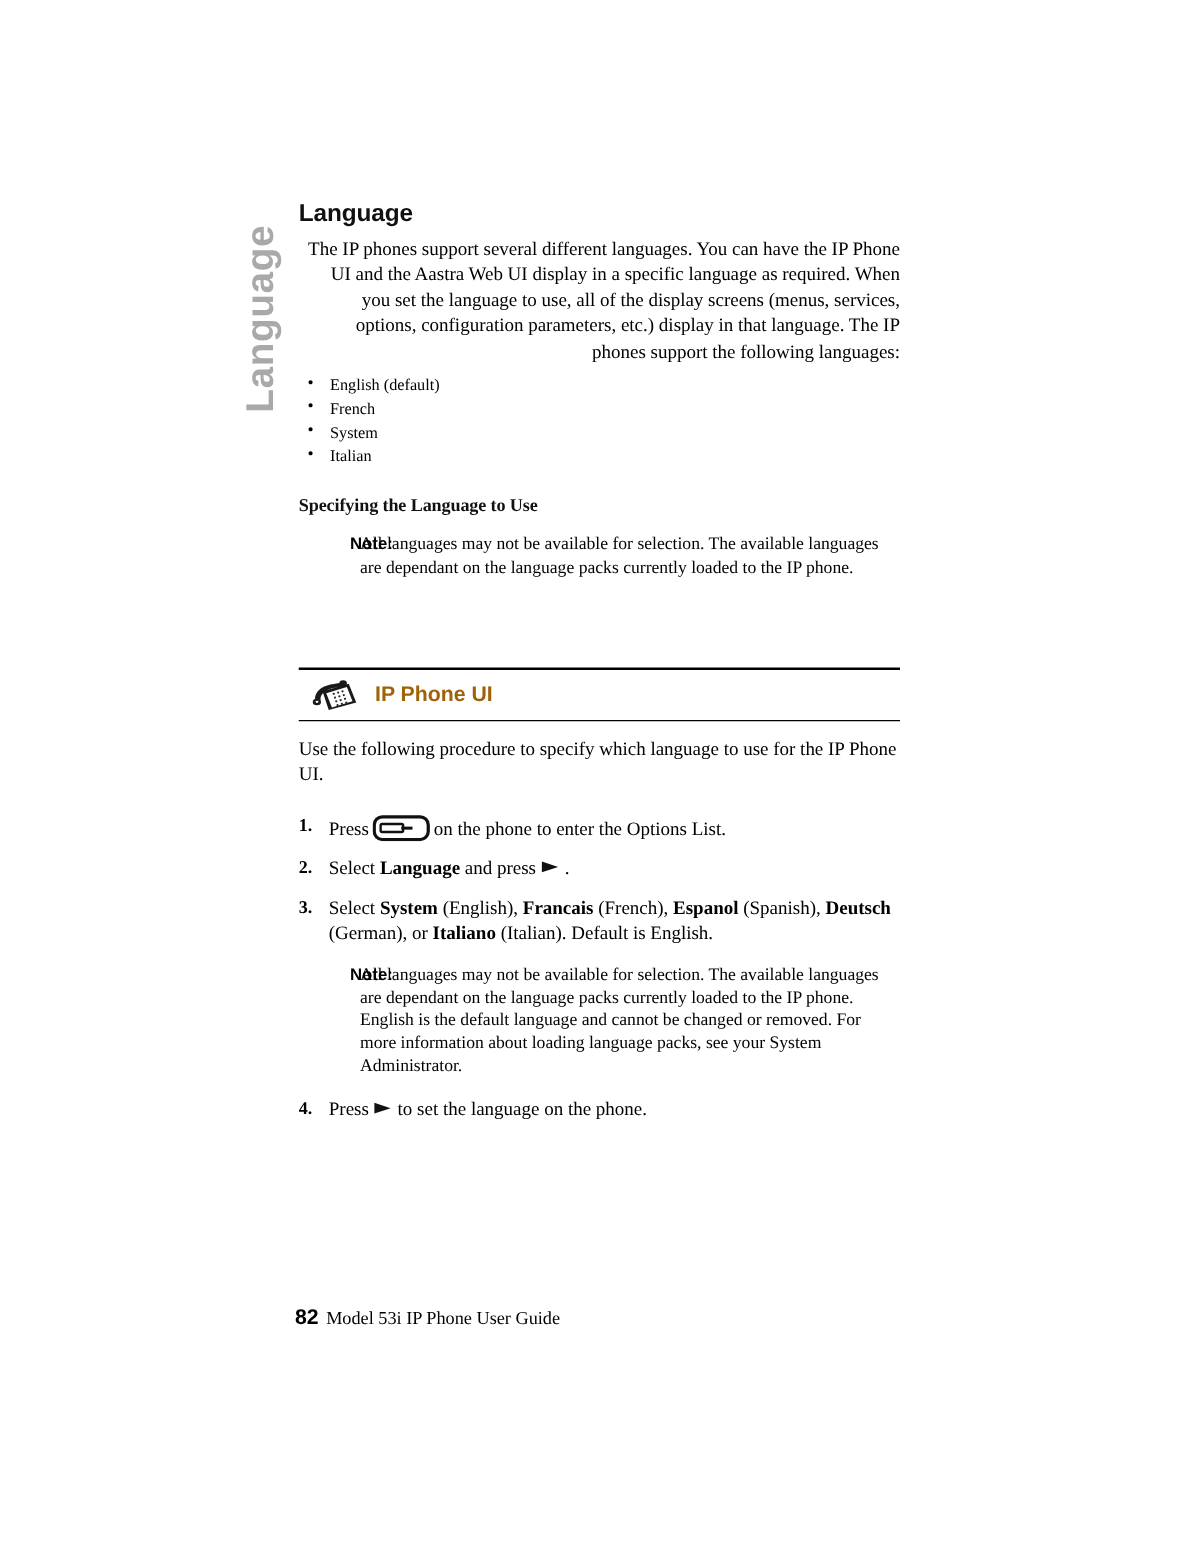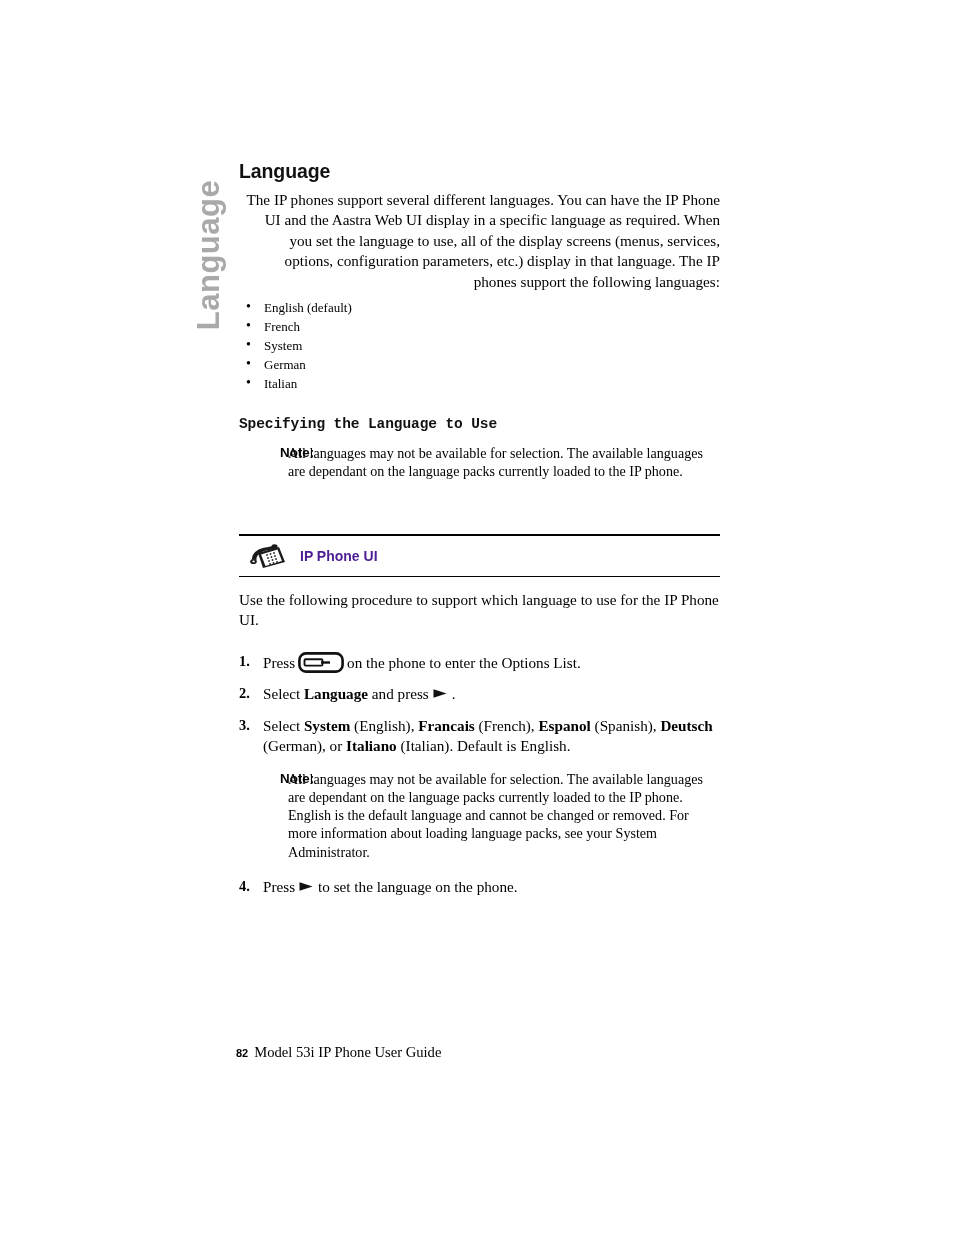--- a/index.html
+++ b/index.html
@@ -55,21 +55,21 @@
   h1.title {
     font-family: "Liberation Sans", "DejaVu Sans", sans-serif;
     font-weight: bold;
     font-size: 19.5px;
     margin: 0 0 7px 0;
     letter-spacing: -0.1px;
     color: #111111;
   }
 
   h2.subtitle {
-    font-family: Liberation Mono, monospace;
+    font-family: Liberation Serif, serif;
     font-weight: bold;
     font-size: 14.5px;
     margin: 24px 0 6px 0;
     letter-spacing: -0.1px;
     color: #111111;
   }
 
   p.body {
     font-size: 15.2px;
     line-height: 1.345;
@@ -133,23 +133,23 @@
   }
   .banner-body {
     display: flex;
     align-items: center;
     height: 40px;
     padding-left: 10px;
   }
   .banner-label {
     font-family: "Liberation Sans", "DejaVu Sans", sans-serif;
     font-weight: bold;
-    font-size: 14px;
+    font-size: 17px;
     margin-left: 13px;
-    color: #4c1d95;
+    color: #a16207;
   }
   .phone-icon {
     display: inline-block;
     width: 38px;
     height: 28px;
   }
 
   
   .procedure {
     position: absolute;
@@ -213,21 +213,21 @@
   
   .footer {
     position: absolute;
     left: 236px;
     top: 1044px;
     font-size: 14.6px;
   }
   .footer .pagenum {
     font-weight: bold;
     font-family: "Liberation Sans", "DejaVu Sans", sans-serif;
-    font-size: 11px;
+    font-size: 17px;
     margin-right: 6px;
   }
 </style>
 </head>
 <body>
 
 <div class="page">
 
   <div class="side-tab">
     <div class="side-tab-text">Language</div>
@@ -236,21 +236,20 @@
   <div class="content">
 
     <h1 class="title">Language</h1>
 
     <p class="body">The IP phones support several different languages. You can have the IP Phone UI and the Aastra Web UI display in a specific language as required. When you set the language to use, all of the display screens (menus, services, options, configuration parameters, etc.) display in that language. The IP phones support the following languages:</p>
 
     <ul class="lang-list">
       <li>English (default)</li>
       <li>French</li>
       <li>System</li>
-      <li>German</li>
       <li>Italian</li>
     </ul>
 
     <h2 class="subtitle">Specifying the Language to Use</h2>
 
 
     <div class="note">
       <span class="note-label">Note:</span>
       <span class="note-text">All languages may not be available for selection. The available languages are dependant on the language packs currently loaded to the IP phone.</span>
     </div>
@@ -287,21 +286,21 @@
           <ellipse cx="4.6" cy="19.4" rx="1.2" ry="0.9" fill="#ffffff"></ellipse>
         </svg>
       </span>
       <span class="banner-label">IP Phone UI</span>
     </div>
     <div class="banner-rule-bottom"></div>
   </div>
 
   <div class="procedure">
 
-    <p class="intro">Use the following procedure to support which language to use for the IP Phone UI.</p>
+    <p class="intro">Use the following procedure to specify which language to use for the IP Phone UI.</p>
 
     <ol class="steps">
 
       <li>
         <span class="num">1.</span><span>Press</span><span class="key-options"><svg viewBox="0 0 46 21" width="46" height="21" xmlns="http://www.w3.org/2000/svg">
             <rect x="1.4" y="1.4" width="43.2" height="18.2" rx="6.5" ry="6.5" fill="none" stroke="#111111" stroke-width="2.6"></rect>
             <rect x="6.5" y="7.2" width="18" height="6.4" rx="1.2" ry="1.2" fill="none" stroke="#111111" stroke-width="1.9"></rect>
             <rect x="23" y="9.3" width="9" height="2.4" fill="#111111"></rect>
             <path d="M31 6.3 A4.2 4.2 0 1 1 31 14.7 A3 3 0 1 0 31 6.3 Z" fill="#111111"></path>
           </svg></span><span>on the phone to enter the Options List.</span>

